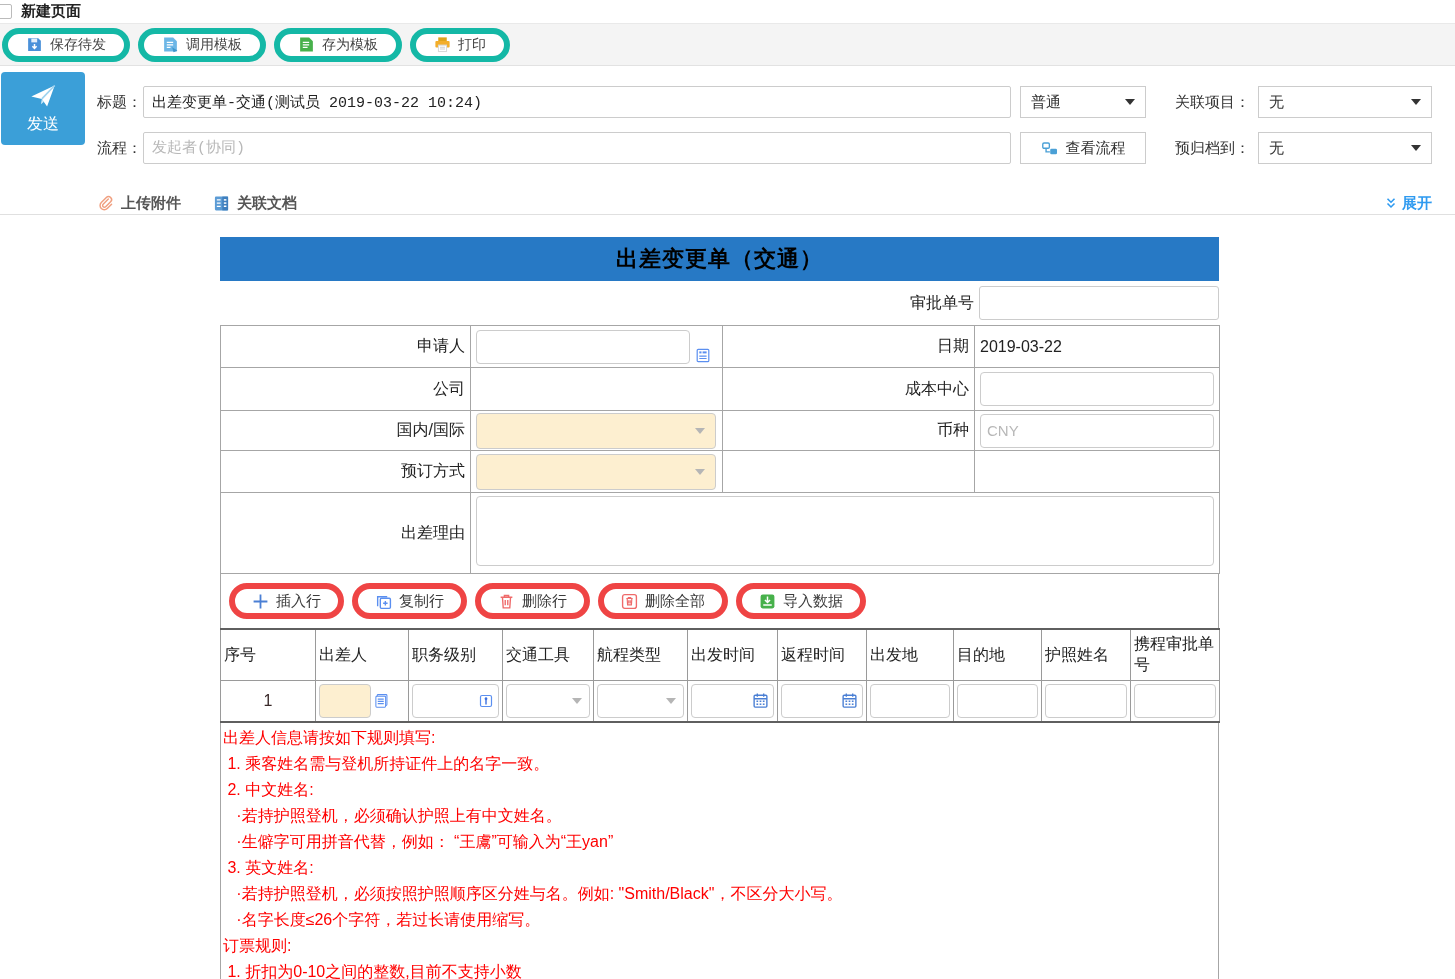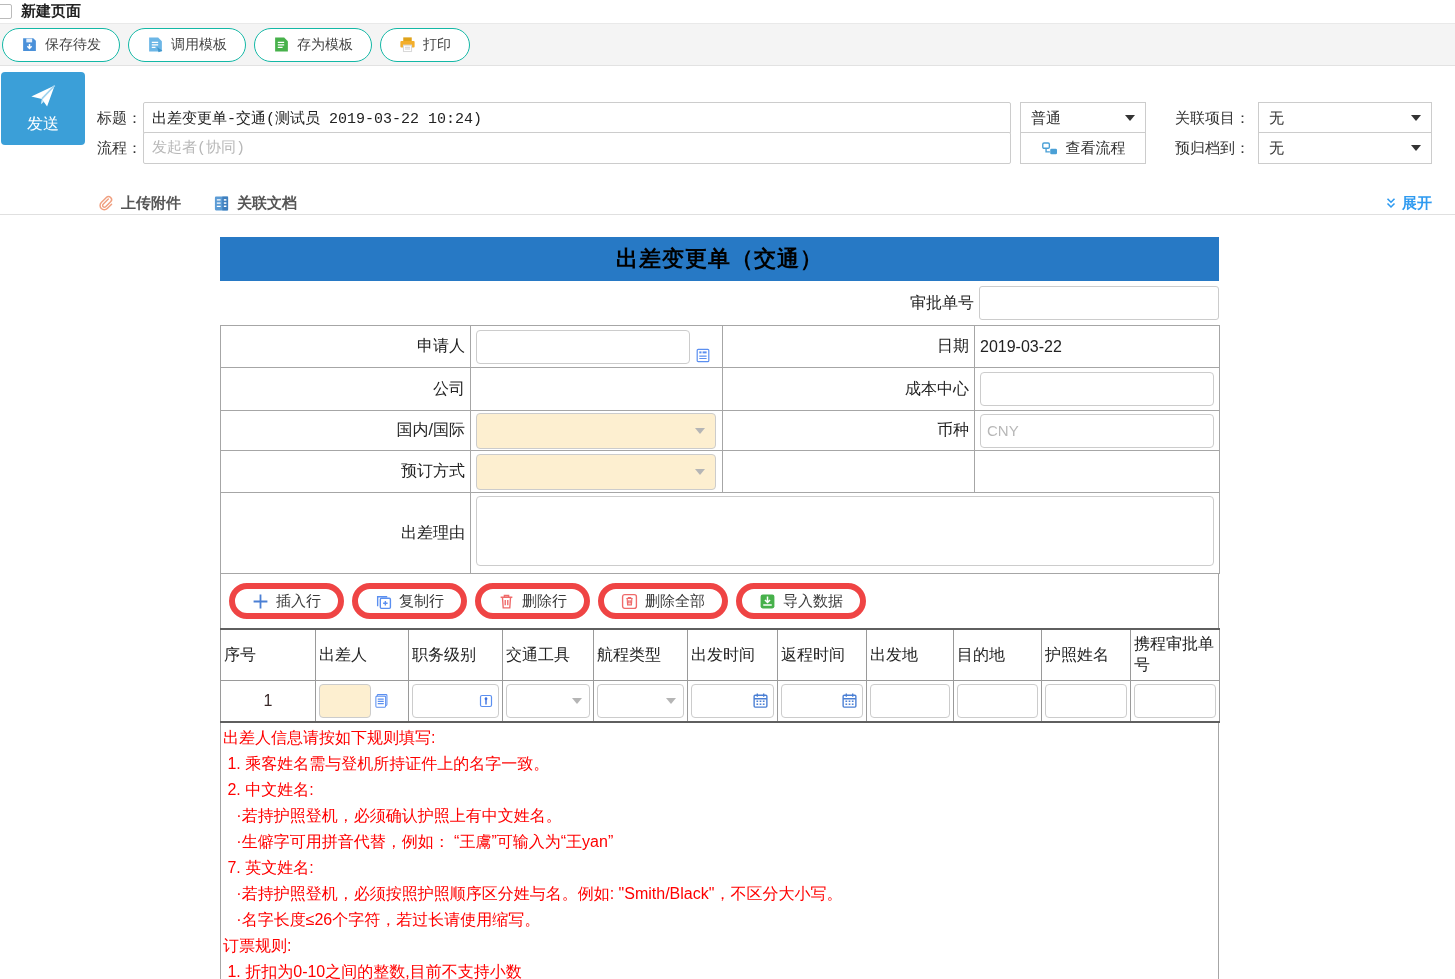--- a/index.html
+++ b/index.html
@@ -10,31 +10,31 @@
   .titlebar { height:24px; display:flex; align-items:center; padding-left:4px;
     border-bottom:1px solid #e9e9e9; background:#fff; }
   .titlebar .page-ic { width:14px; height:15px; border:1px solid #bbb; border-radius:2px;
     margin-right:9px; margin-left:-6px; }
   .titlebar .ttl { font-size:15px; font-weight:bold; color:#222; }
 
   
   .toolbar { height:42px; background:#f4f4f4; border-bottom:1px solid #e2e2e2;
     display:flex; align-items:center; padding-left:2px; }
   .pill { display:inline-flex; align-items:center; gap:7px; height:34px; padding:0 18px;
-    background:#fff; border:1px solid #14b8a6; border-radius:17px; font-size:14px; color:#444;
+    background:#fff; border:6px solid #14b8a6; border-radius:17px; font-size:14px; color:#444;
     margin-right:8px; cursor:pointer; white-space:nowrap; }
   .pill svg { flex:0 0 auto; }
 
   
   .dochead { position:relative; height:149px; background:#fff; border-bottom:1px solid #e0e0e0; }
   .send-btn { position:absolute; left:1px; top:6px; width:84px; height:73px; background:#3b9fd8;
     border-radius:4px; color:#fff; display:flex; flex-direction:column; align-items:center;
     justify-content:center; gap:4px; font-size:16px; cursor:pointer; }
   .dh-row { position:absolute; left:97px; display:flex; align-items:center; }
-  .dh-row.r1 { top:36px; } .dh-row.r2 { top:66px; } .dh-row.r3 { top:128px; width:1338px;font-weight:bold; }
+  .dh-row.r1 { top:20px; } .dh-row.r2 { top:66px; } .dh-row.r3 { top:128px; width:1338px;font-weight:bold; }
   .dh-lbl { width:46px; font-size:15px; color:#333; flex:0 0 auto; }
   .dh-input { width:868px; height:32px; border:1px solid #ccc; border-radius:2px;
     font-size:15px; color:#222; padding:0 8px; outline:none; font-family:Liberation Mono, monospace; }
   .dh-input::placeholder { color:#b8b8b8; }
   .sel { height:32px; border:1px solid #ccc; background:#fff; display:flex; align-items:center;
     justify-content:space-between; padding:0 10px; font-size:15px; color:#333; cursor:pointer; }
   .sel.w126 { width:126px; margin-left:9px; }
   .sel.w174 { width:174px; }
   .caret { width:0; height:0; border-left:5px solid transparent; border-right:5px solid transparent;
     border-top:6px solid #333; }
@@ -488,19 +488,19 @@
     </tr>
   </tbody>
     </table>
 
   <div class="notes">
     <div class="note-line">出差人信息请按如下规则填写:</div>
     <div class="note-line"> 1. 乘客姓名需与登机所持证件上的名字一致。</div>
     <div class="note-line"> 2. 中文姓名:</div>
     <div class="note-line">   ·若持护照登机，必须确认护照上有中文姓名。</div>
     <div class="note-line">   ·生僻字可用拼音代替，例如： “王鬳”可输入为“王yan”</div>
-    <div class="note-line"> 7. 英文姓名:</div>
+    <div class="note-line"> 3. 英文姓名:</div>
     <div class="note-line">   ·若持护照登机，必须按照护照顺序区分姓与名。例如: "Smith/Black"，不区分大小写。</div>
     <div class="note-line">   ·名字长度≤26个字符，若过长请使用缩写。</div>
     <div class="note-line">订票规则:</div>
     <div class="note-line"> 1. 折扣为0-10之间的整数,目前不支持小数</div>
   </div>
 </div>
 
 </body></html>

